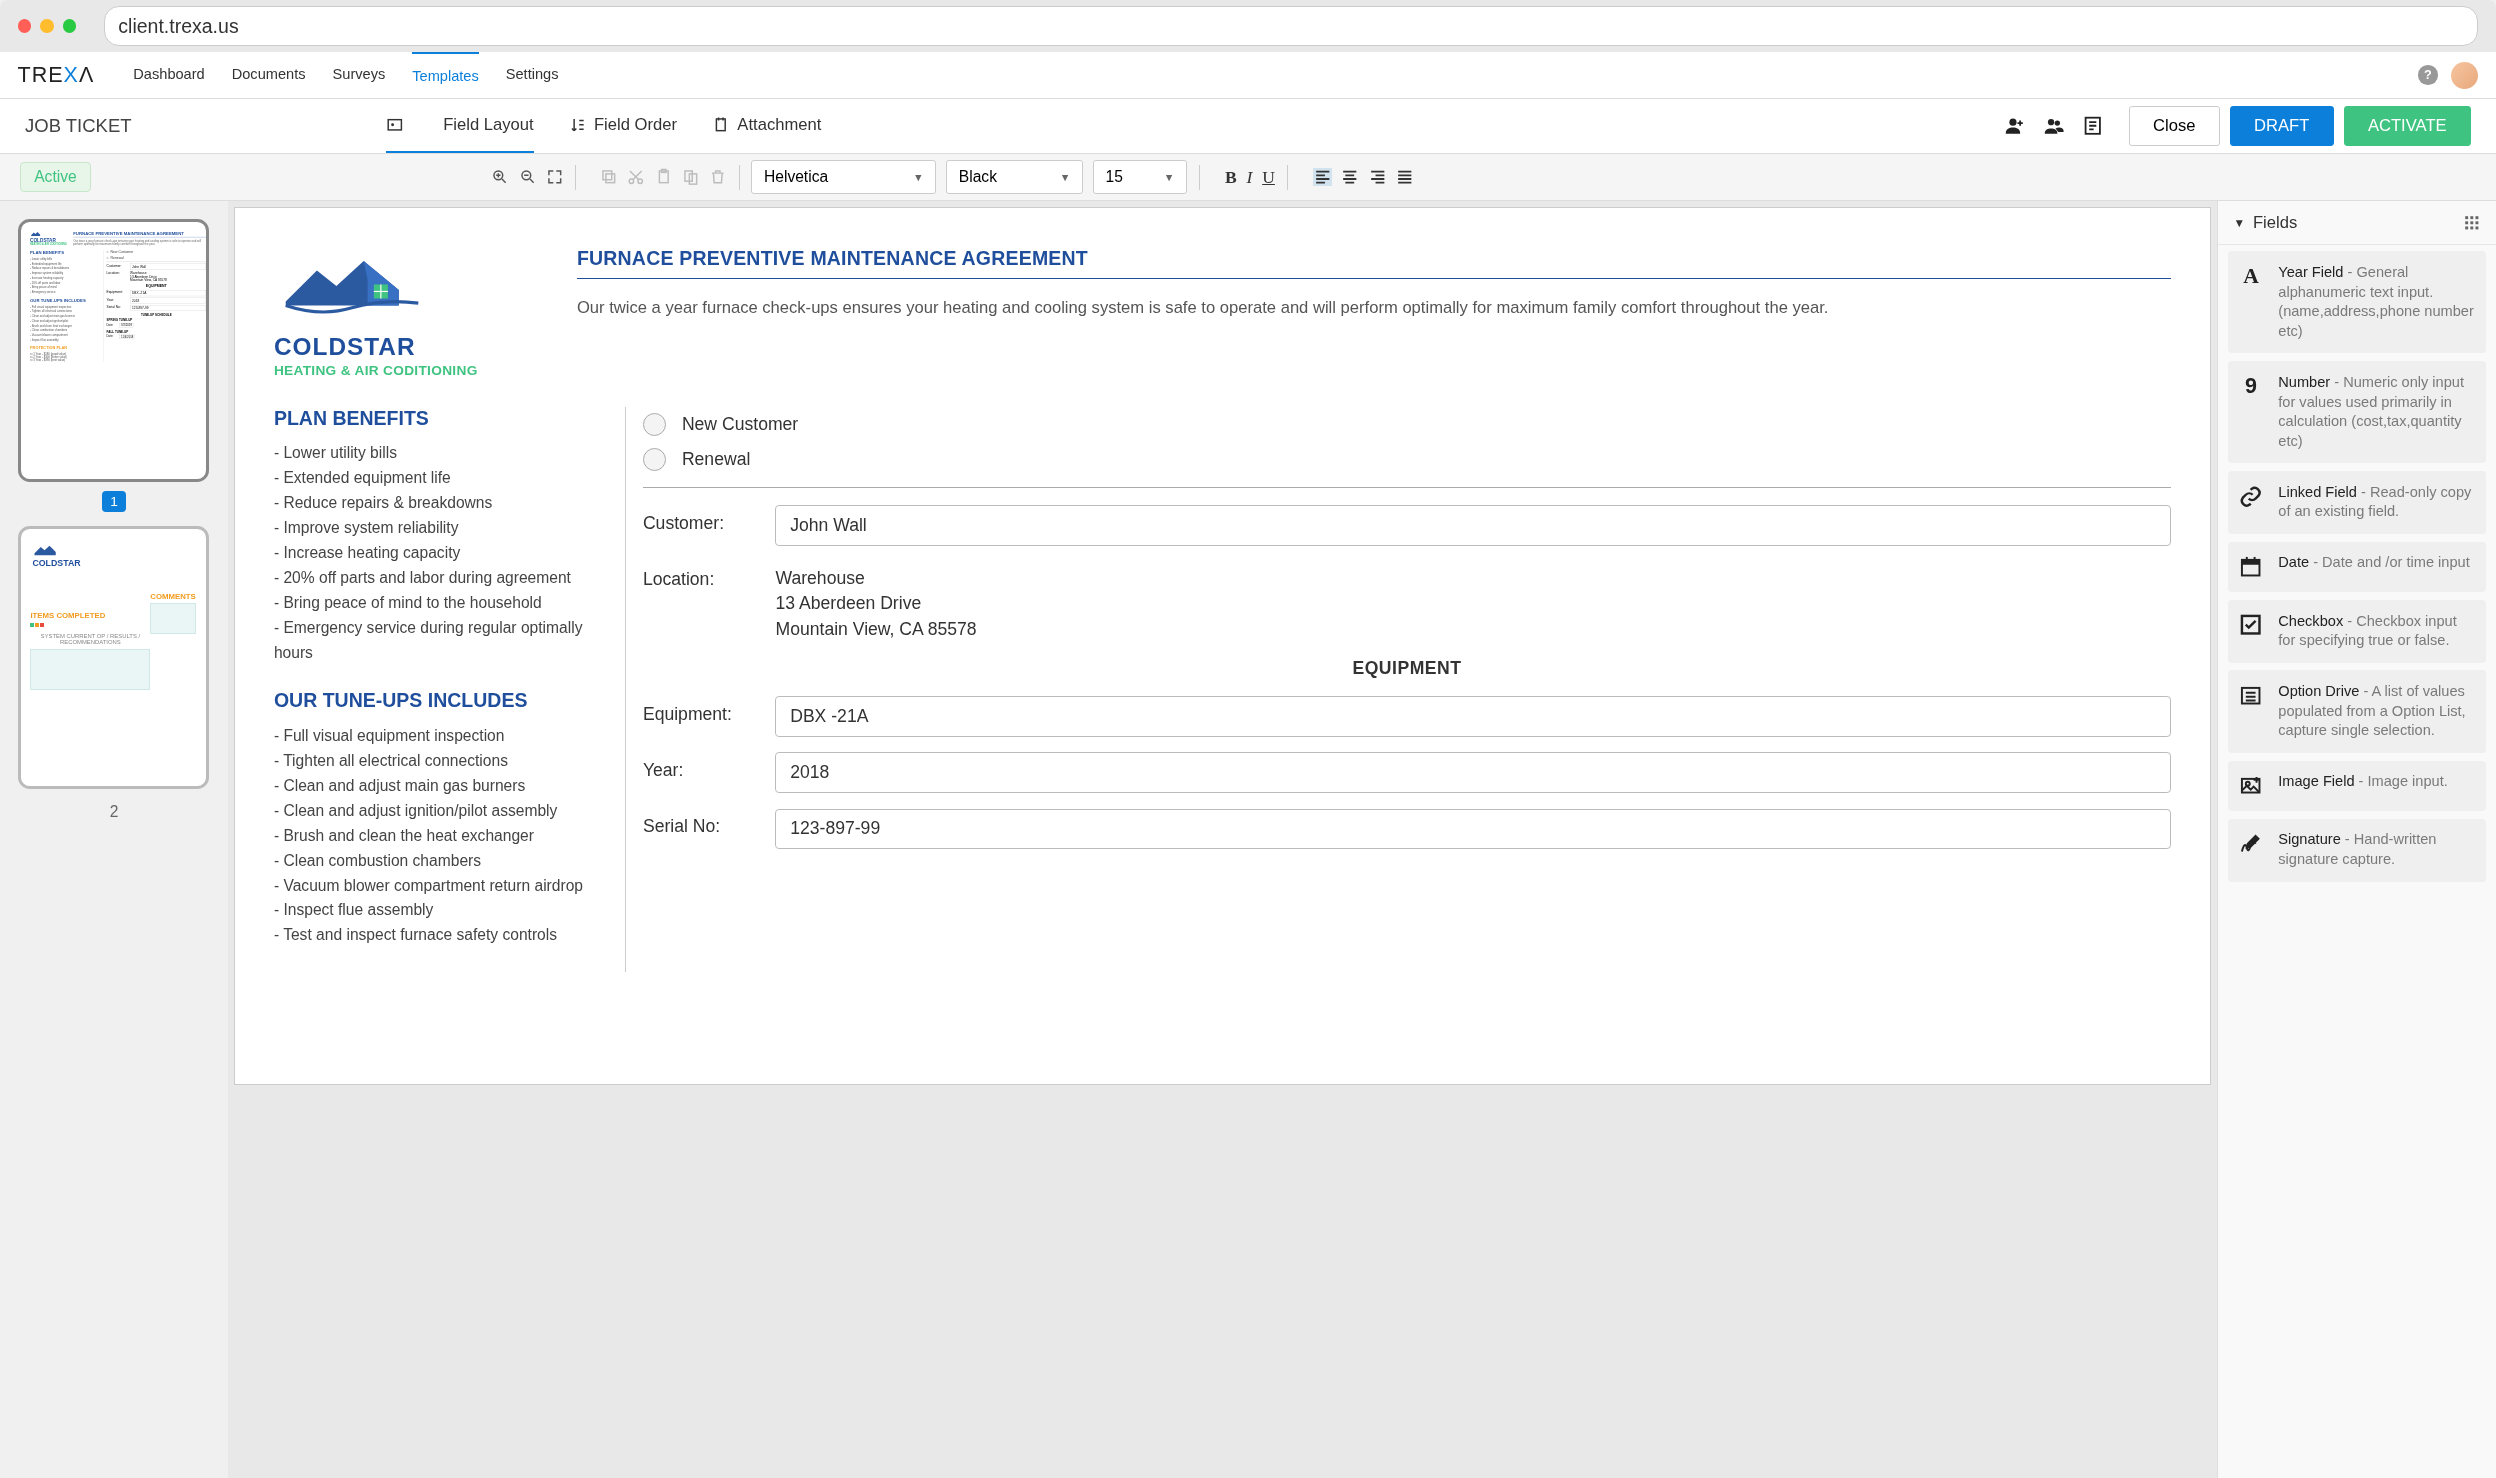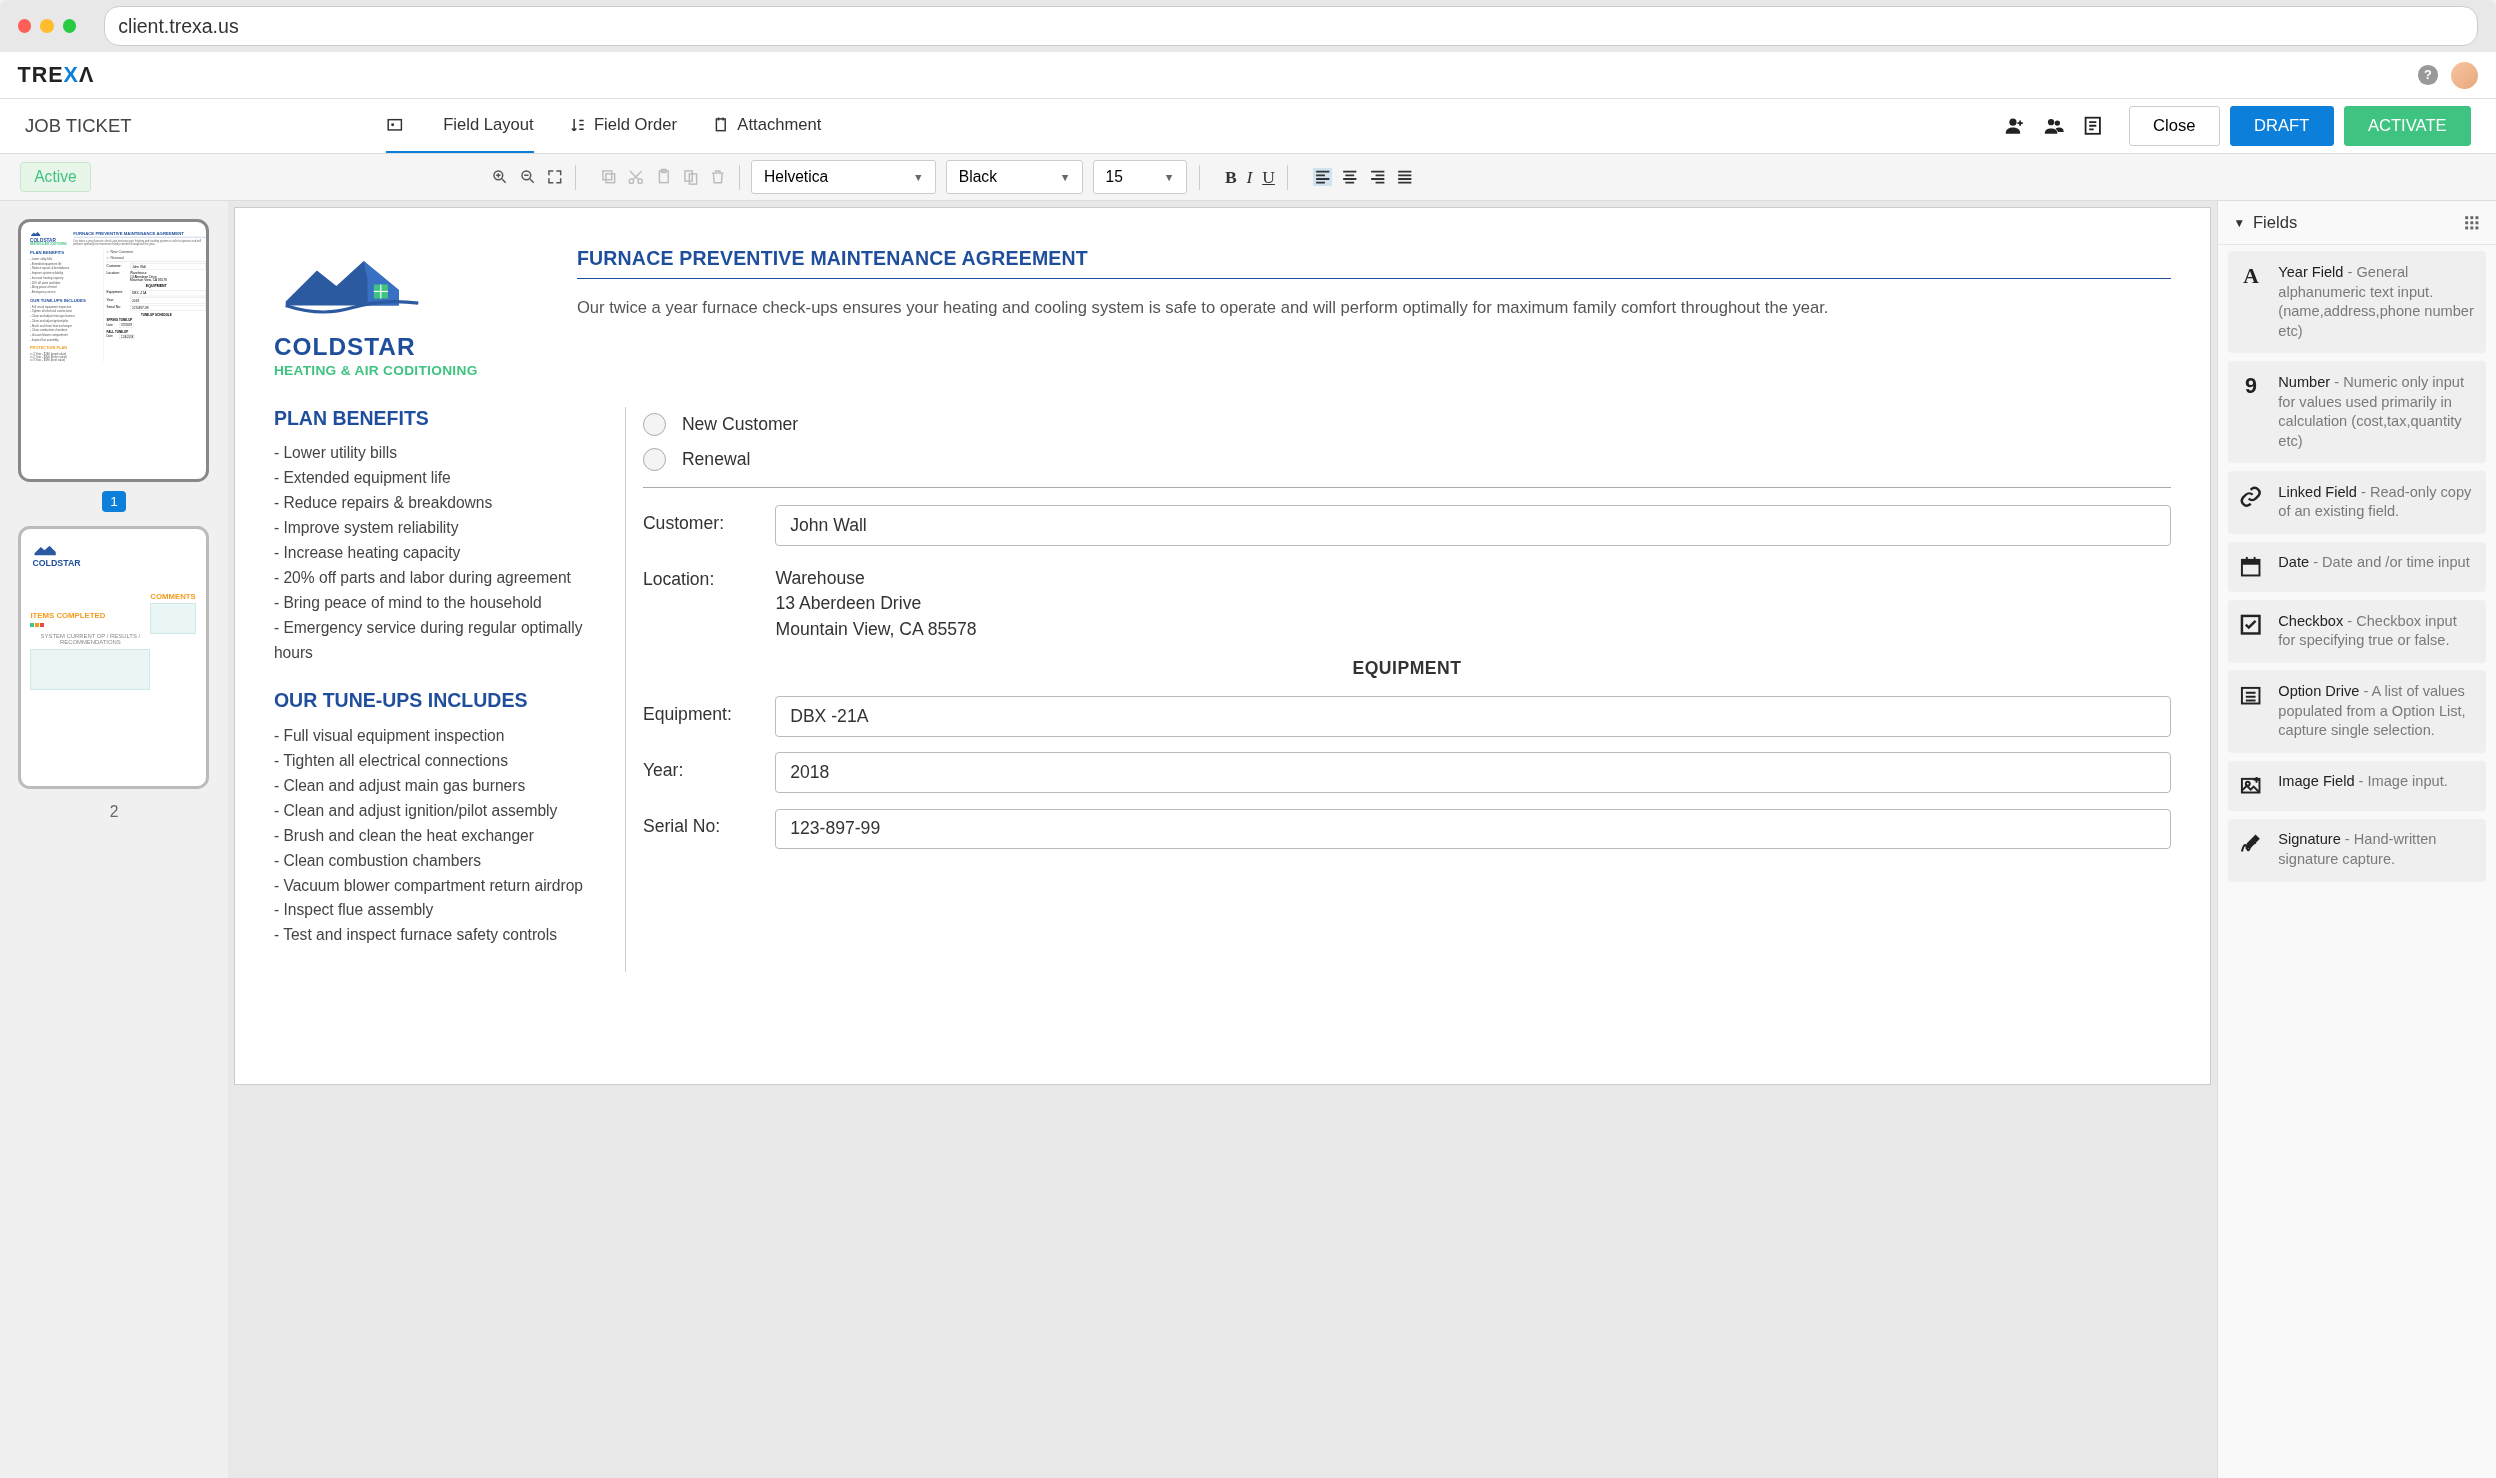--- a/index.html
+++ b/index.html
@@ -9,21 +9,21 @@
 .browser-chrome { height: 52px; background: #e8e8e8; display: flex; align-items: center; padding: 0 17.6px; gap: 9.8px; border-top-left-radius: 7.8px; border-top-right-radius: 7.8px; }
 .traffic-lights { display: flex; gap: 8.8px; }
 .traffic-light { width: 13.7px; height: 13.7px; border-radius: 50%; }
 .tl-red { background: #ff5f57; }
 .tl-yellow { background: #ffbd2e; }
 .tl-green { background: #28ca42; }
 .url-bar { flex: 1; background: #fff; border: 1px solid #ccc; border-radius: 15px; padding: 7.8px 13.7px; font-size: 19.5px; color: #333; margin-left: 17.6px; }
 
 
 .top-nav { height: 47px; background: #fff; border-bottom: 1px solid #ddd; display: flex; align-items: center; padding: 0 17.6px; }
-.logo { font-size: 21.5px; font-weight: 700; letter-spacing: 1px; margin-right: 39px; color: #222; }
+.logo { font-size: 21.5px; font-weight: 400; letter-spacing: 1px; margin-right: 39px; color: #222; }
 .logo .x { color: #0b7fda; }
 .nav-links { display: flex; gap: 27px; align-items: center; }
 .nav-link { font-size: 14.6px; color: #333; cursor: pointer; padding: 13.7px 0; border-bottom: 2.9px solid transparent; }
 .nav-link.active { color: #0b7fda; border-top: 2.9px solid #0b7fda; border-bottom: none; }
 .nav-spacer { flex: 1; }
 .help-icon { width: 19.5px; height: 19.5px; border-radius: 50%; background: #999; color: #fff; display: flex; align-items: center; justify-content: center; font-size: 12.7px; font-weight: bold; margin-right: 13.7px; cursor: pointer; }
 .avatar { width: 27px; height: 27px; border-radius: 50%; background: linear-gradient(135deg, #f7c59f, #e8a87c); cursor: pointer; }
 
 
 .sub-nav { height: 55px; background: #fff; border-bottom: 1px solid #ddd; display: flex; align-items: center; padding: 0 25px; }
@@ -121,20 +121,27 @@
     <div class="traffic-light tl-red"></div>
     <div class="traffic-light tl-yellow"></div>
     <div class="traffic-light tl-green"></div>
   </div>
   <div class="url-bar">client.trexa.us</div>
 </div>
 
 <div class="top-nav">
   <div class="logo">
     <span>TRE</span><span class="x">X</span><span>Λ</span>
+  </div>
+  <div class="nav-links">
+    <div class="nav-link">Dashboard</div>
+    <div class="nav-link">Documents</div>
+    <div class="nav-link">Surveys</div>
+    <div class="nav-link active">Templates</div>
+    <div class="nav-link">Settings</div>
   </div>
   <div class="nav-spacer"></div>
   <div class="help-icon">?</div>
   <div class="avatar"></div>
 </div>
 
 <div class="sub-nav">
   <div class="page-title">JOB TICKET</div>
   <div class="sub-tabs">
     <div class="sub-tab active">

